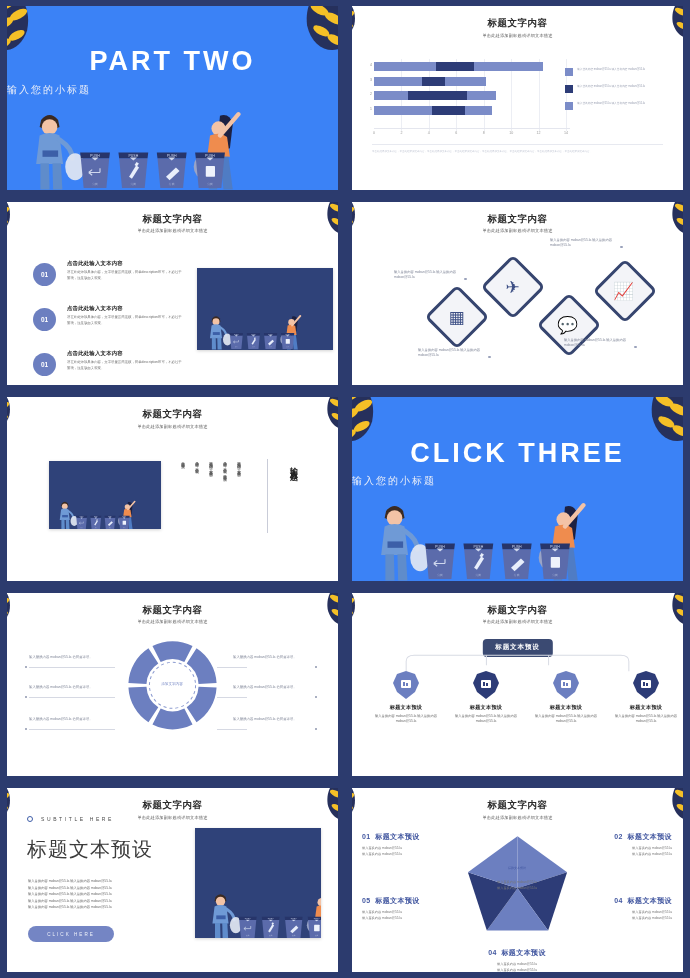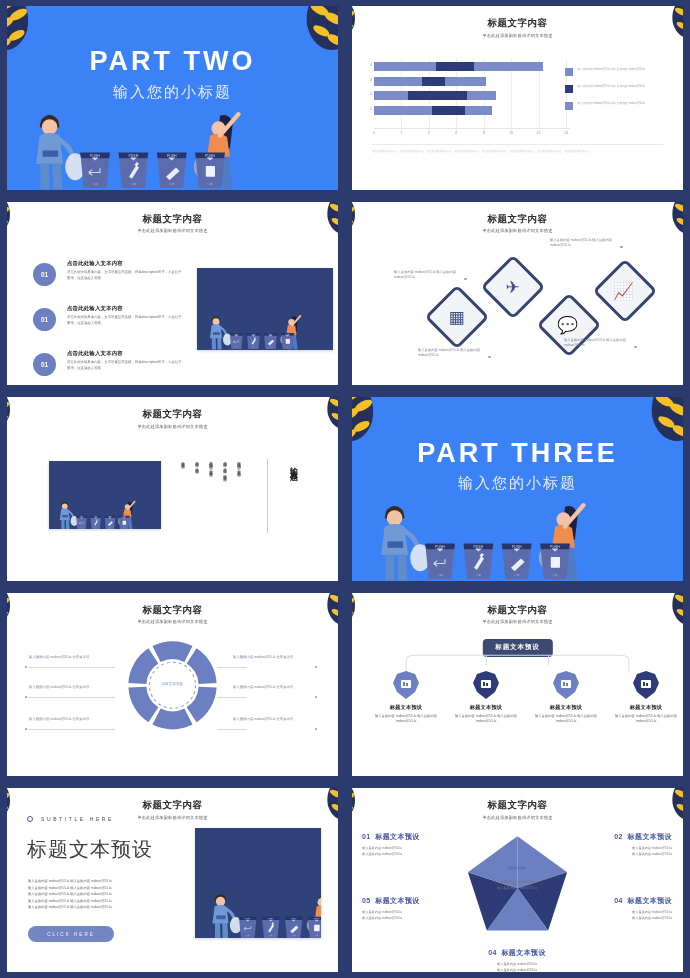--- a/index.html
+++ b/index.html
@@ -35,22 +35,22 @@
   .leaf-tr.sm { right:-14px; top:-12px; width:58px; height:62px; }
 
   
   .big-title {
     position:absolute; left:0; right:0; top:22%;
     text-align:center; color:#fff;
     font-size:27px; font-weight:bold; letter-spacing:3px;
   }
   .big-sub {
     position:absolute; left:0; right:0; top:42%;
-    text-align:center; color:#e9edf8;
-    font-size:15px; letter-spacing:2px;
+    text-align:left; color:#e9edf8;
+    font-size:10px; letter-spacing:2px;
   }
   .bins { position:absolute; left:0; right:0; bottom:0; height:58%; }
 
   
   .s-title {
     text-align:center; color:#2b2b2b;
     font-size:9.5px; font-weight:bold; margin-top:11px; letter-spacing:.5px;
   }
   .s-sub {
     text-align:center; color:#5a5a5a;
@@ -601,21 +601,21 @@
           <svg class="leaf-tr" viewBox="0 0 100 90">
     <path d="M104 -22 C 76 -10, 54 8, 58 40 C 64 68, 90 76, 106 58 Z" fill="#26305c"></path>
     <g fill="#f5c027">
       <ellipse cx="86" cy="10" rx="11" ry="5" transform="rotate(28 86 10)"></ellipse>
       <ellipse cx="72" cy="22" rx="11" ry="5" transform="rotate(28 72 22)"></ellipse>
       <ellipse cx="88" cy="32" rx="11" ry="5" transform="rotate(28 88 32)"></ellipse>
       <ellipse cx="74" cy="46" rx="10" ry="4.6" transform="rotate(28 74 46)"></ellipse>
       <ellipse cx="90" cy="56" rx="10" ry="4.6" transform="rotate(28 90 56)"></ellipse>
     </g>
   </svg>
-    <div class="big-title">PART  THREE</div>
+    <div class="big-title">CLICK  THREE</div>
     <div class="big-sub">输入您的小标题</div>
     <svg class="bins" viewBox="0 0 330 150" preserveAspectRatio="xMidYMax slice">
     <g>
       <path d="M48 52 q12 -14 24 0 l2 10 q-14 8 -28 0 z" fill="#3b2a22"></path>
       <circle cx="60" cy="62" r="11" fill="#f3c3a6"></circle>
       <path d="M46 74 q14 -7 28 0 l5 40 h-38 z" fill="#6f9ad6"></path>
       <rect x="50" y="95" width="22" height="9" fill="#3c5fa8"></rect>
       <path d="M47 113 h12 l1 37 h-13 z" fill="#5f8ccb"></path>
       <path d="M64 113 h12 l2 37 h-13 z" fill="#5f8ccb"></path>
       <path d="M74 80 q18 12 18 26" stroke="#6f9ad6" stroke-width="7" fill="none" stroke-linecap="round"></path>

